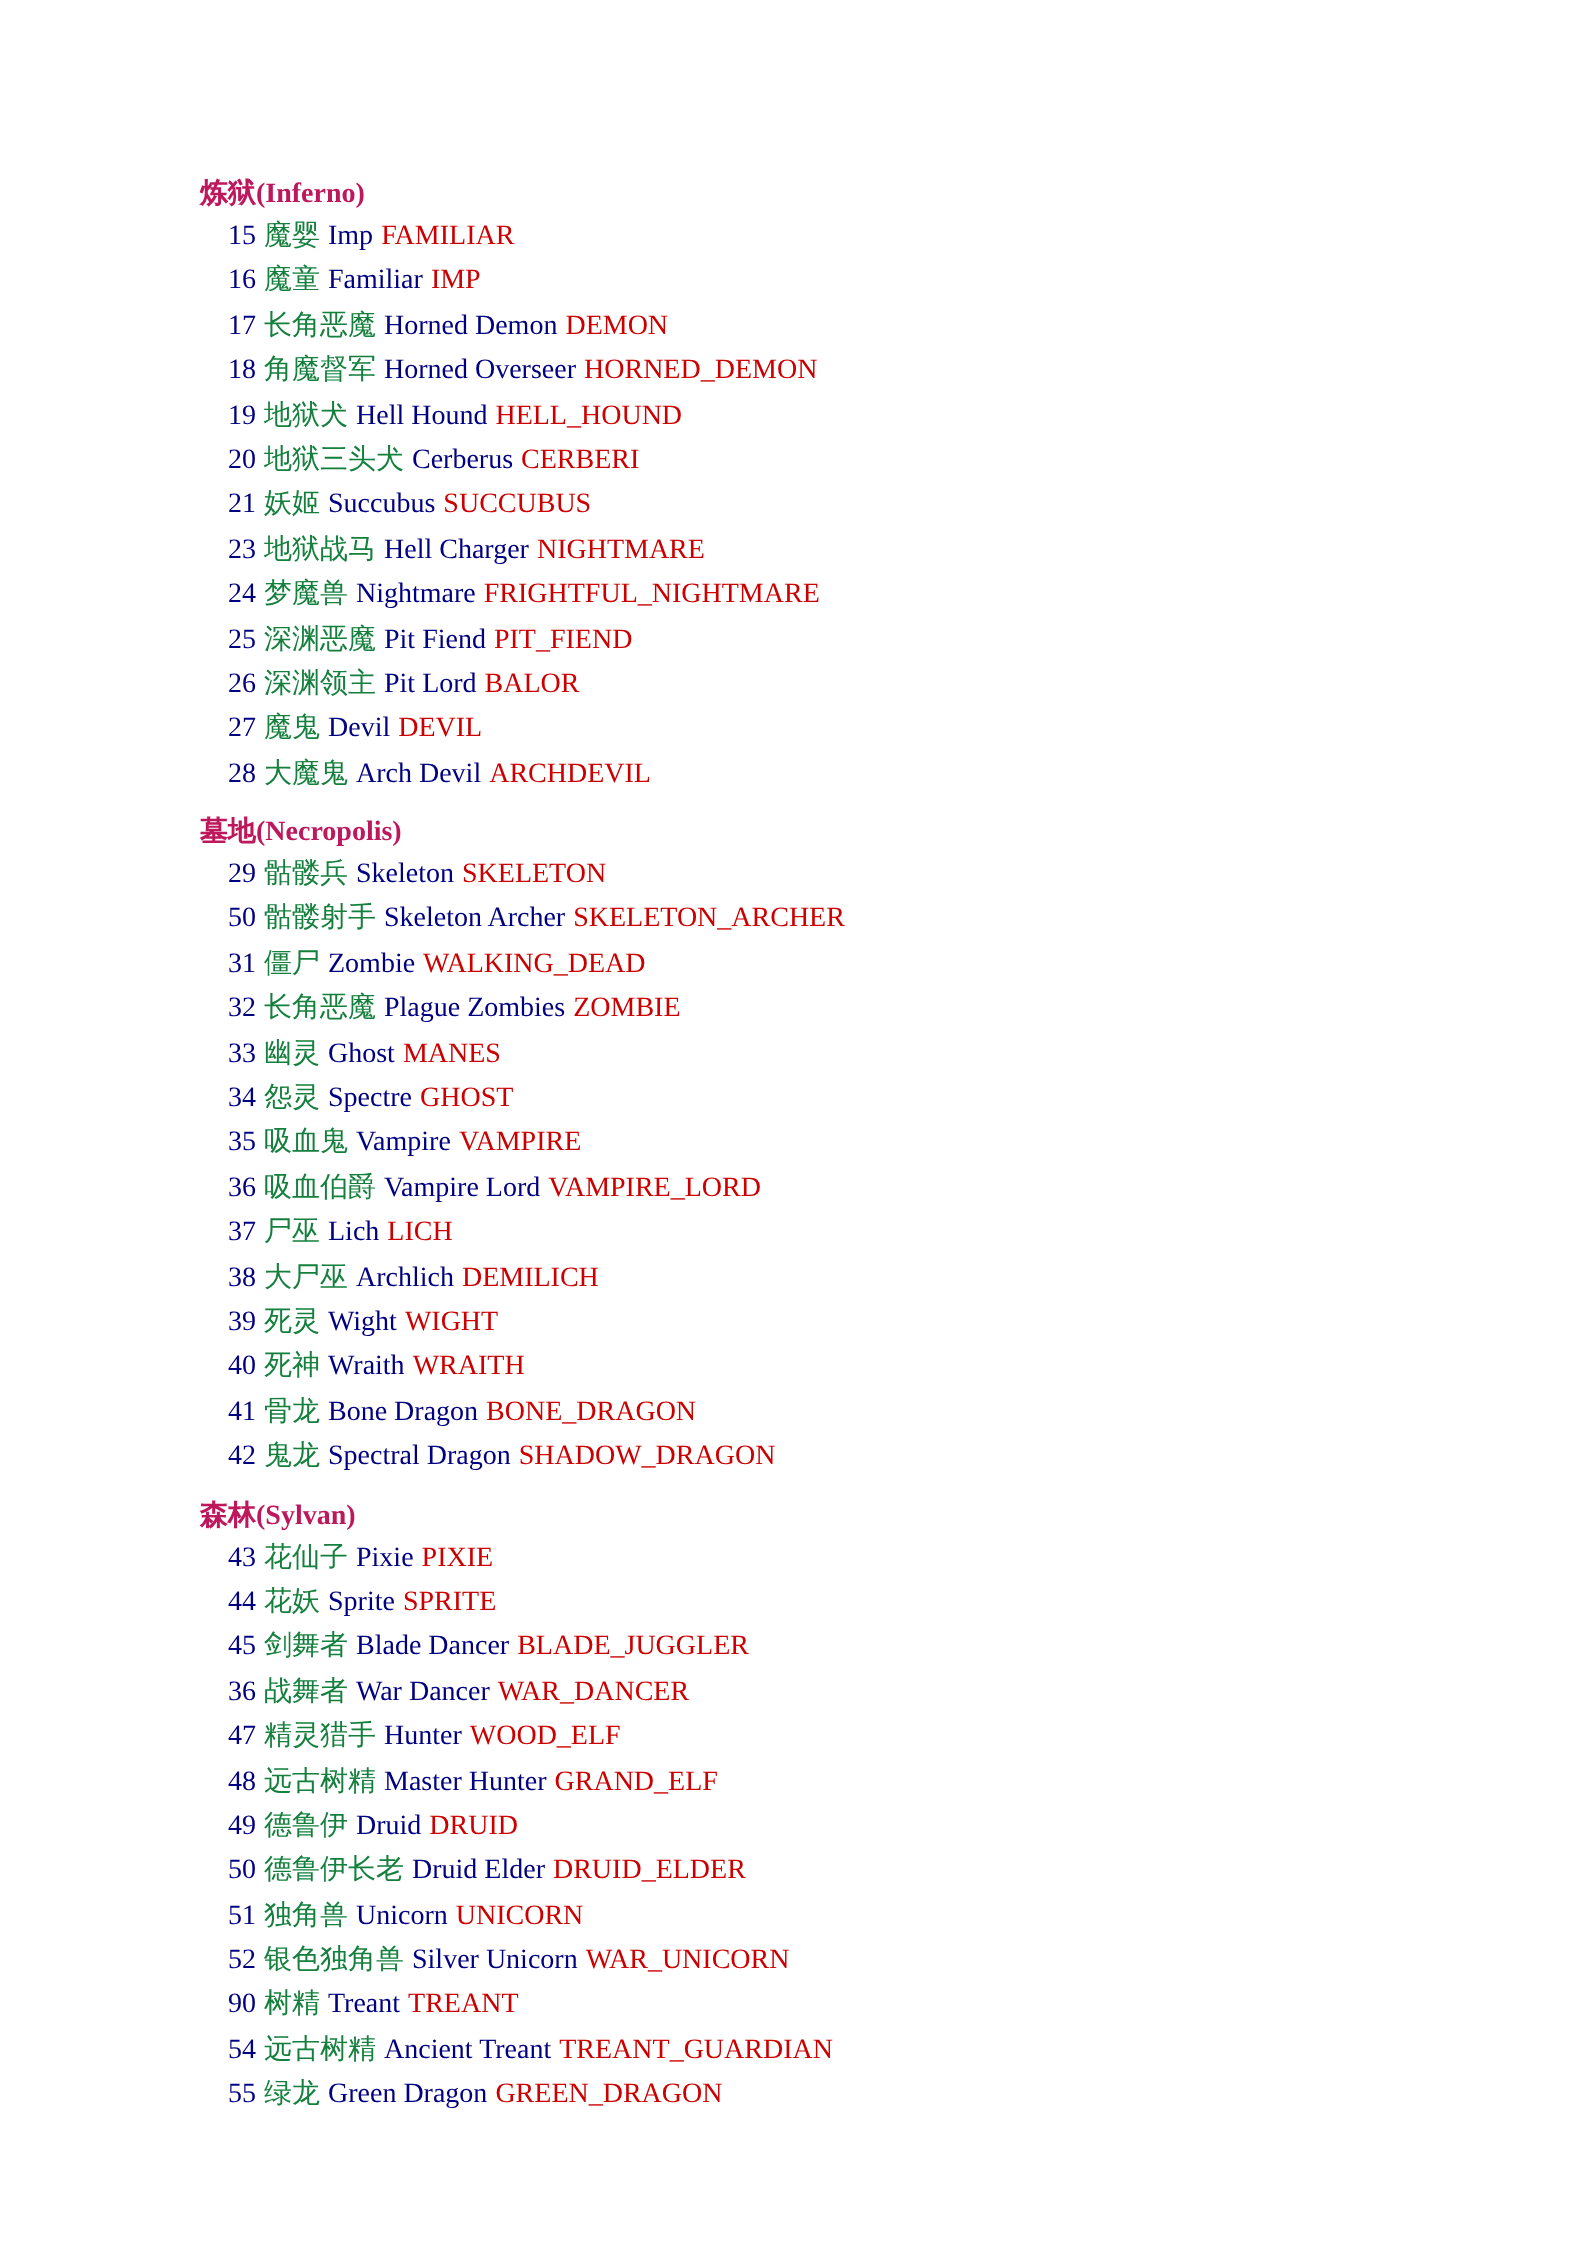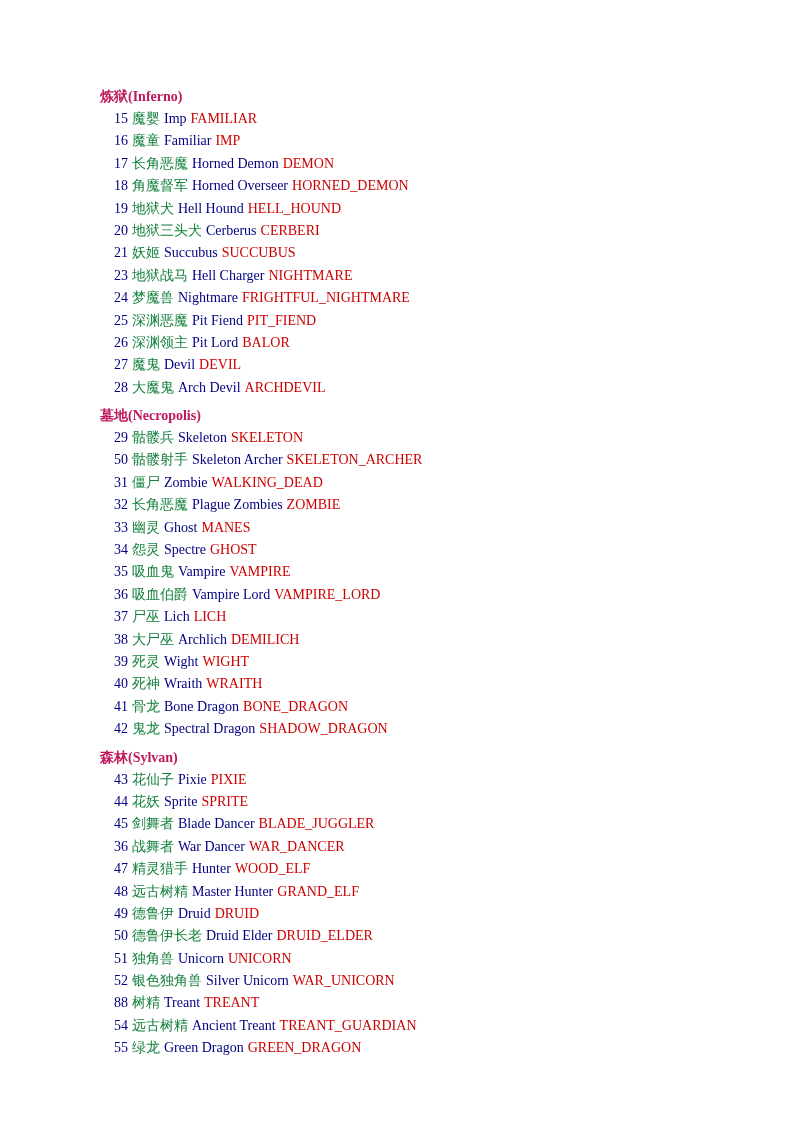--- a/index.html
+++ b/index.html
@@ -269,21 +269,21 @@
       <span class="english">Unicorn</span>
       <span class="code">UNICORN</span>
     </div>
     <div class="entry">
       <span class="num">52</span>
       <span class="chinese">银色独角兽</span>
       <span class="english">Silver Unicorn</span>
       <span class="code">WAR_UNICORN</span>
     </div>
     <div class="entry">
-      <span class="num">88</span>
+      <span class="num">90</span>
       <span class="chinese">树精</span>
       <span class="english">Treant</span>
       <span class="code">TREANT</span>
     </div>
     <div class="entry">
       <span class="num">54</span>
       <span class="chinese">远古树精</span>
       <span class="english">Ancient Treant</span>
       <span class="code">TREANT_GUARDIAN</span>
     </div>

